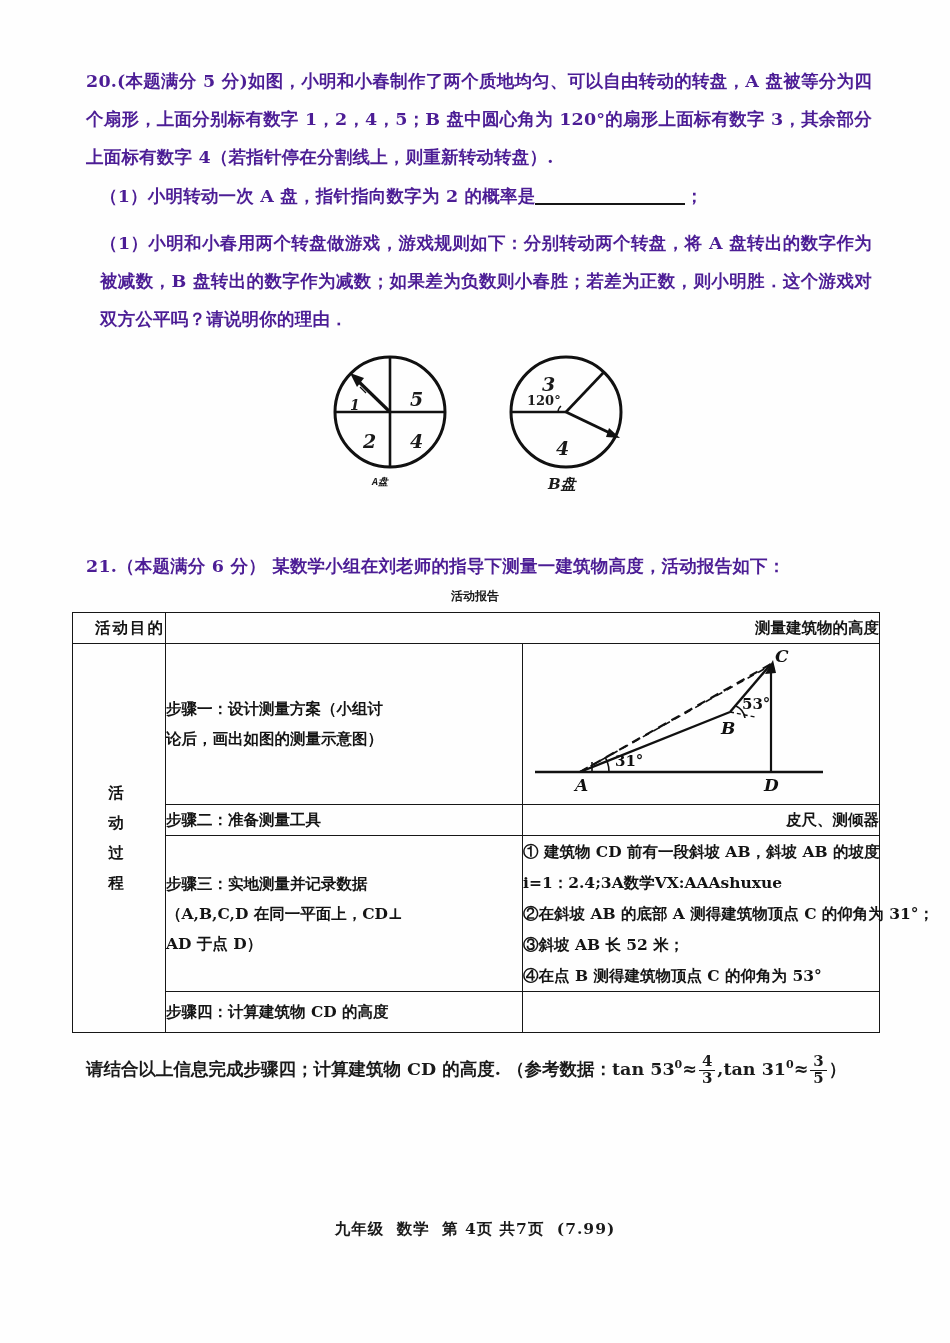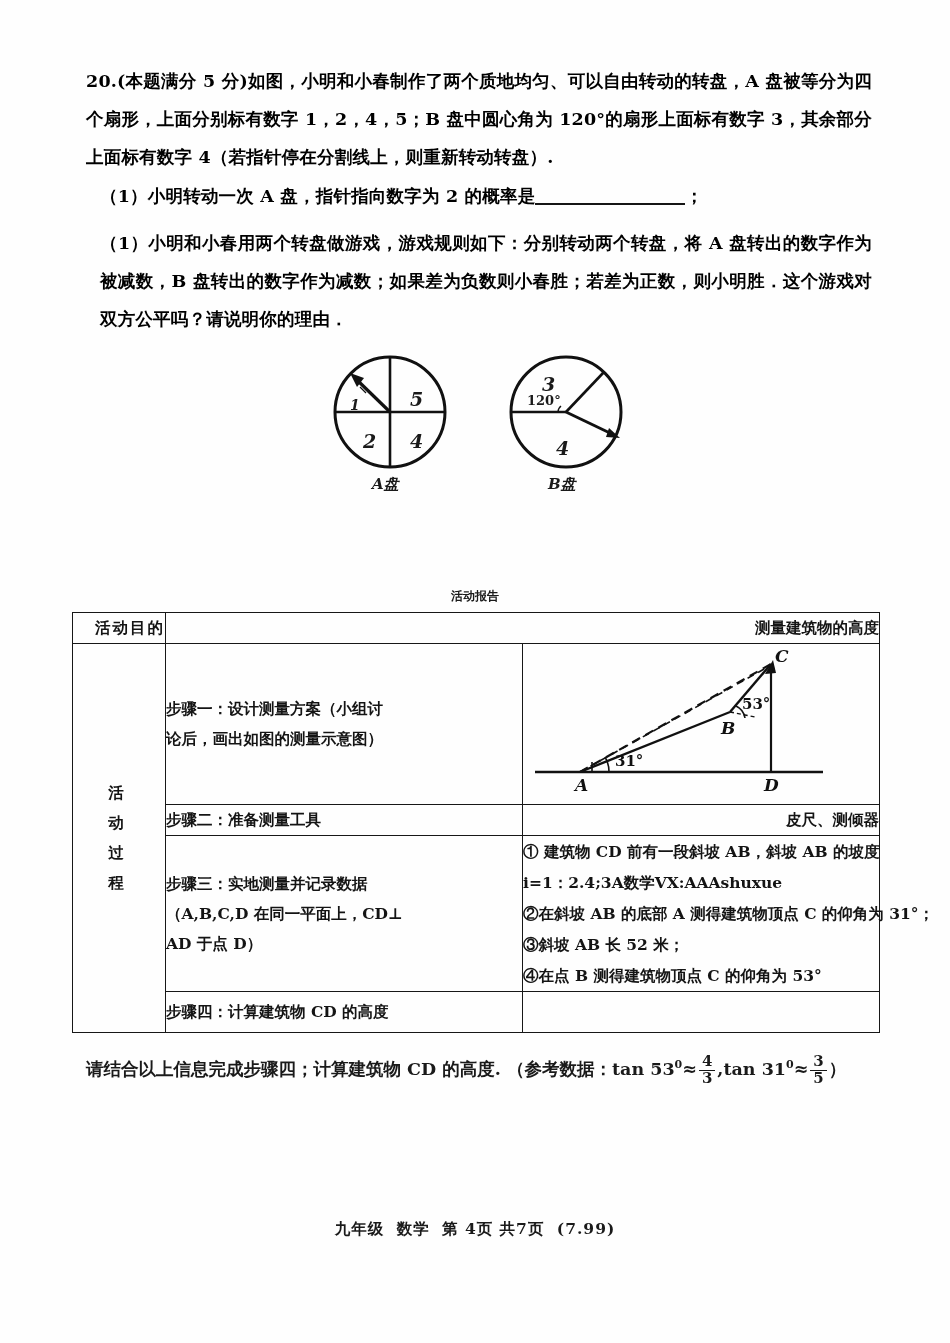--- a/index.html
+++ b/index.html
@@ -23,21 +23,21 @@
     background: #fefefe;
   }
 
   
   .para {
     position: absolute;
     font-size: 17.5px;
     line-height: 38px;
     font-weight: 700;
     letter-spacing: 0.2px;
-    color: #000000;
+    color: #4c1d95;
     text-align: justify;
   }
   .blank-line {
     display: inline-block;
     border-bottom: 2px solid #151515;
     width: 150px;
     vertical-align: -3px;
   }
 
   
@@ -184,24 +184,25 @@
     <div class="spinner-label" style="left:90px; top:43px; font-size:19px;">5</div>
     <div class="spinner-label" style="left:43px; top:85px; font-size:19px;">2</div>
     <div class="spinner-label" style="left:90px; top:85px; font-size:19px;">4</div>
 
     
     <div class="spinner-label" style="left:222px; top:28px; font-size:19px;">3</div>
     <div class="spinner-label" style="left:207px; top:48px; font-size:13px; font-style:normal;">120°</div>
     <div class="spinner-label" style="left:236px; top:92px; font-size:19px;">4</div>
 
     
-    <div class="spinner-label" style="left:52px; top:130px; font-size:15px;">A盘</div>
+    <div class="spinner-label" style="left:52px; top:130px; font-size:10px;font-family:Liberation Mono, monospace;">A盘</div>
     <div class="spinner-label" style="left:228px; top:130px; font-size:15px;">B盘</div>
   </div>
 
+  <div class="para" style="left:86px; top:550px; width:790px; line-height:32px;">21.（本题满分 6 分）  某数学小组在刘老师的指导下测量一建筑物高度，活动报告如下：</div>
 
   <div class="report-title" style="top:588px;">活动报告</div>
 
   <table class="report-table">
     <tbody>
 
       <tr>
         <td class="col-a center cell-pad" style="letter-spacing:2px;">活动目的</td>
         <td colspan="2" class="center cell-pad">测量建筑物的高度</td>
       </tr>

